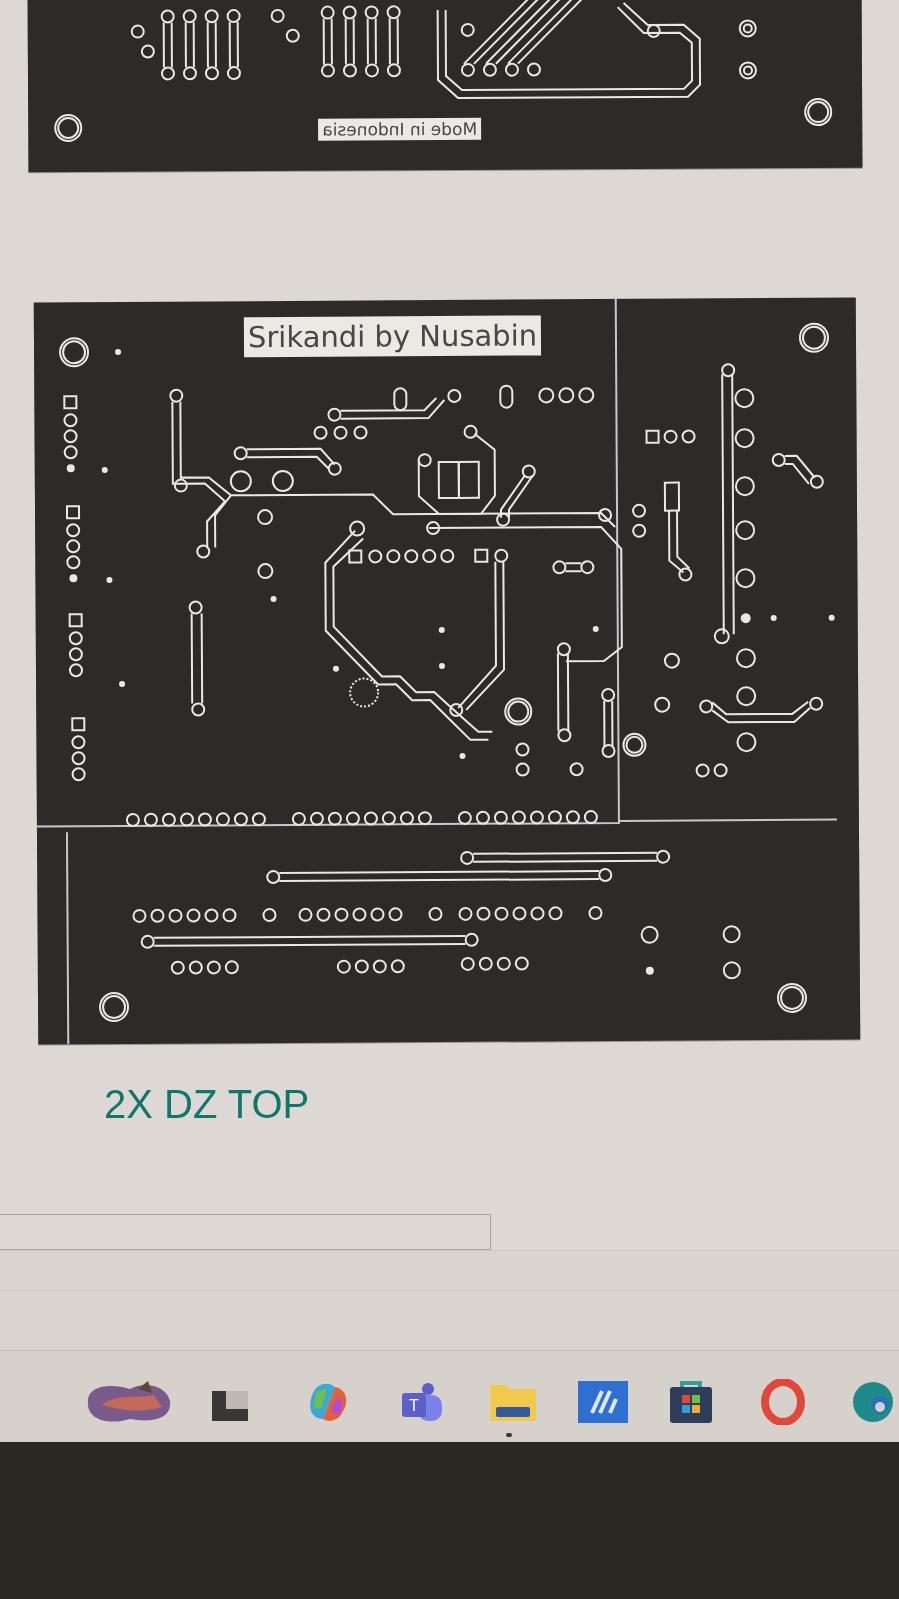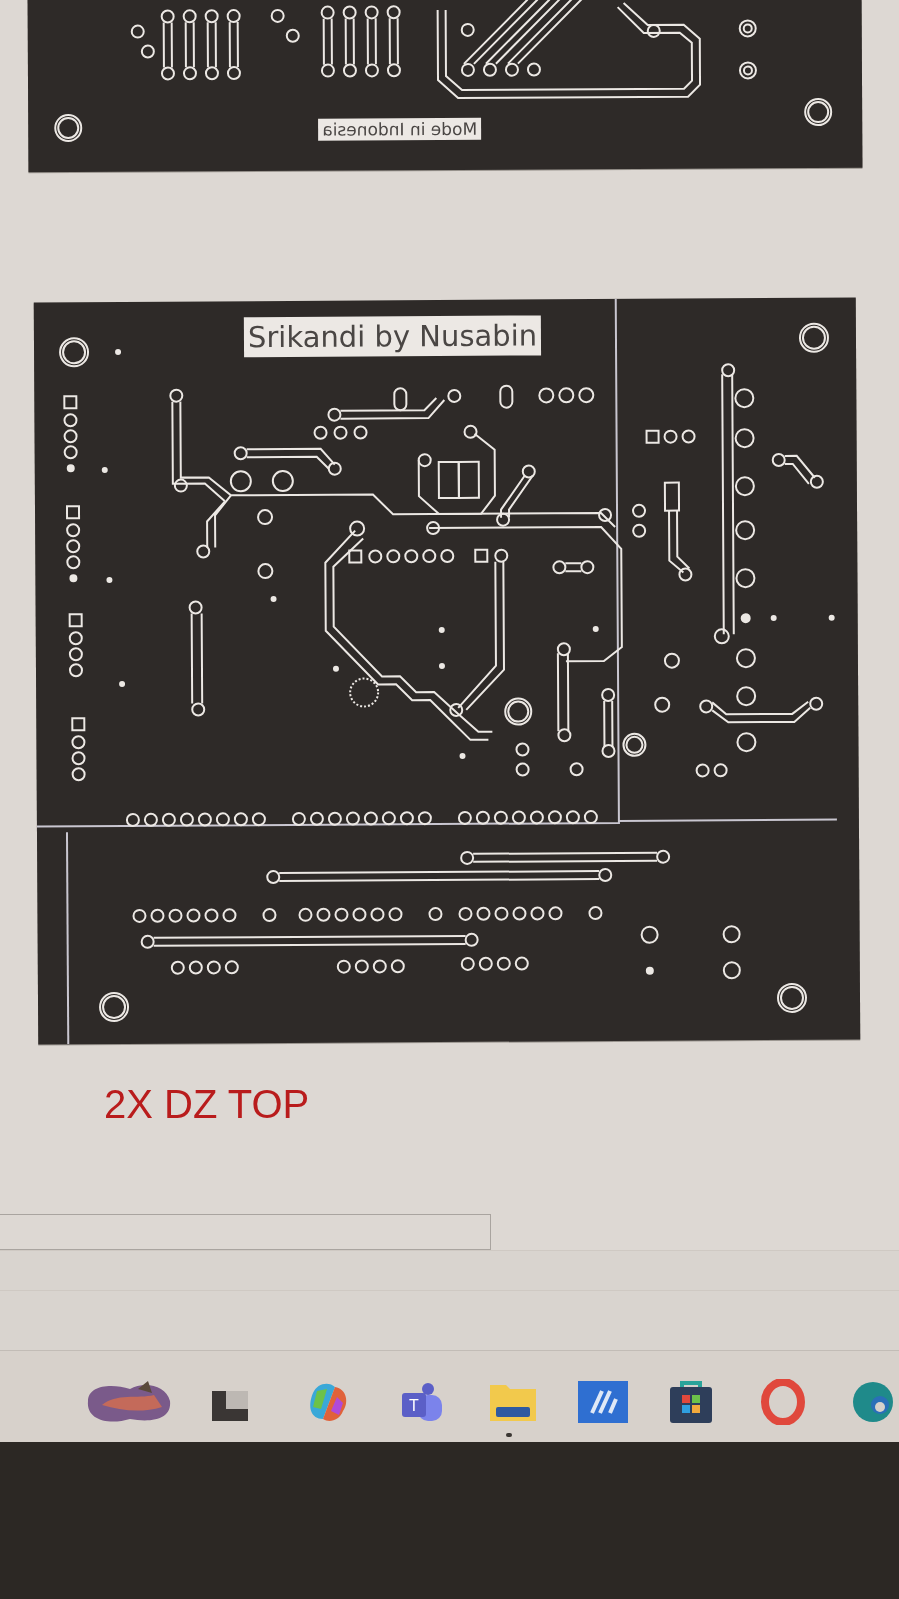--- a/index.html
+++ b/index.html
@@ -13,21 +13,21 @@
       position:absolute; background:#2e2a28;
       box-shadow: 0 1px 0 #9a958f;
     }
     .board svg { position:absolute; left:0; top:0; }
     .label-box {
       position:absolute; background:#ece8e4; color:#4a4644;
       font-family:"DejaVu Sans", sans-serif; white-space:nowrap;
     }
     .caption {
       position:absolute; left:104px; top:1082px;
-      font-size:40px; color:#b91c1c; letter-spacing:0px;
+      font-size:40px; color:#0f766e; letter-spacing:0px;
       font-family:"Liberation Sans", sans-serif;
     }
     .textbox {
       position:absolute; left:0; top:1214px; width:490px; height:34px;
       border:1px solid #a9a49f; border-left:none; background:transparent;
     }
     .hint-line { position:absolute; left:0; width:899px; height:1px; background:#cfc9c3; }
     .taskbar {
       position:absolute; left:0; top:1350px; width:899px; height:92px;
       background:#d7d1cb; border-top:1px solid #c2bcb6;

